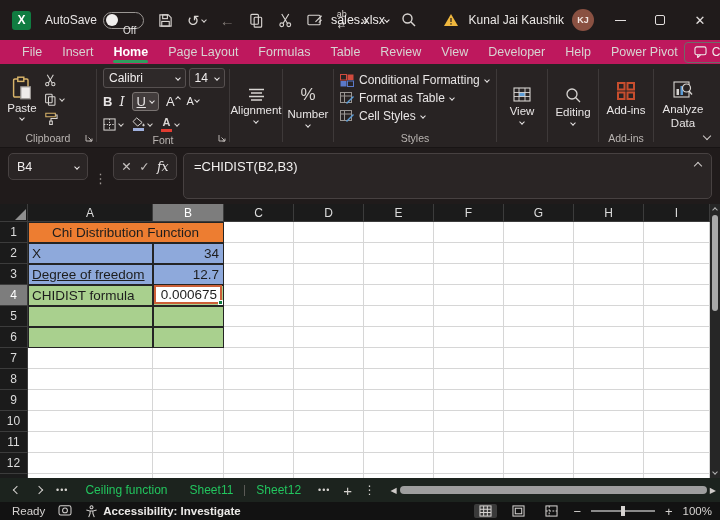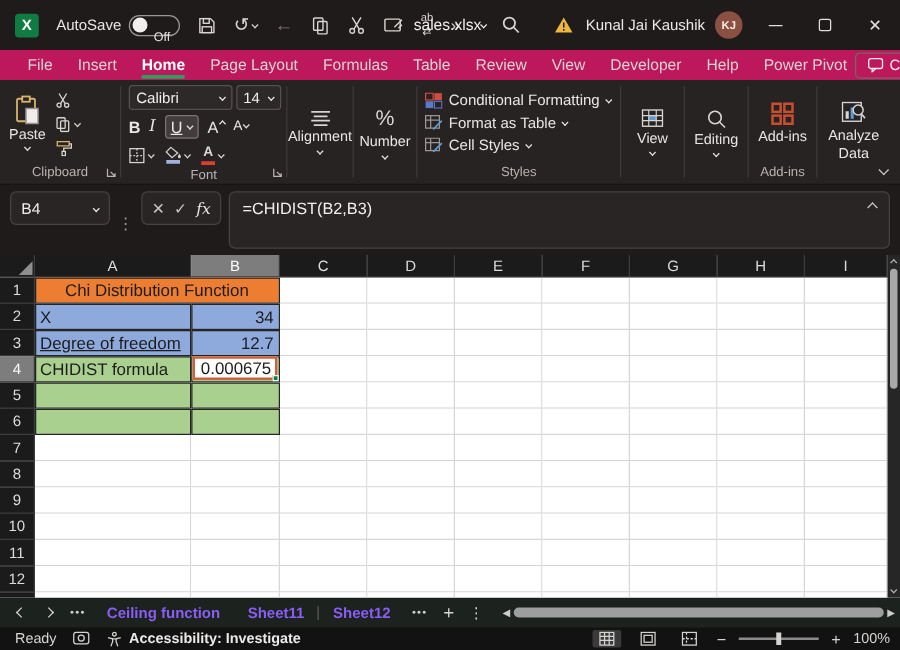--- a/index.html
+++ b/index.html
@@ -108,21 +108,21 @@
   
   #vscroll { position:absolute; top:0; right:0; width:10px; height:274px; background:#262626; display:flex; flex-direction:column; align-items:center; }
   #vscroll .arr { height:12px; display:flex; align-items:center; justify-content:center; color:#b2b2b2; }
   #vthumb { position:absolute; top:11px; left:2px; width:6px; height:96px; background:#a8a8a8; border-radius:4px; }
   #vscroll .arr.dn { position:absolute; bottom:0; }
 
   
   #tabbar { height:24px; background:#1c231e; display:flex; align-items:center; padding-left:6px; }
   .tnav { width:22px; height:100%; display:flex; align-items:center; justify-content:center; color:#d5d2cf; }
   .tdots { color:#d5d2cf; font-size:9px; letter-spacing:1px; padding:0 6px; }
-  .stab { height:100%; display:flex; align-items:center; padding:0 11px; font-size:12px; color:#8b5cf6; white-space:nowrap;font-weight:bold; }
+  .stab { height:100%; display:flex; align-items:center; padding:0 11px; font-size:12px; color:#22c55e; white-space:nowrap; }
   .stab.active { background:#ffffff; color:#1c1c1c; font-weight:bold; border-bottom:2.5px solid var(--c-tab_underline,#217346); border-radius:3px 3px 0 0; }
   .tdivider { width:1px; height:11px; background:#5a5a56; flex:none; }
   #hscroll { flex:1; height:100%; display:flex; align-items:center; padding:0 4px 0 10px; gap:3px; color:#cfcbc9; }
   #hthumb { flex:1; height:8px; background:#9e9e9e; border-radius:5px; }
   .harr { font-size:8px; }
 
   
   #statusbar { height:18px; background:#121212; display:flex; align-items:center; font-size:11.5px; color:#d6d3d1; padding:0 8px 0 12px; }
   #status-left { display:flex; align-items:center; gap:13px; }
   #status-left .bold { font-weight:bold; color:#eceae8; }

